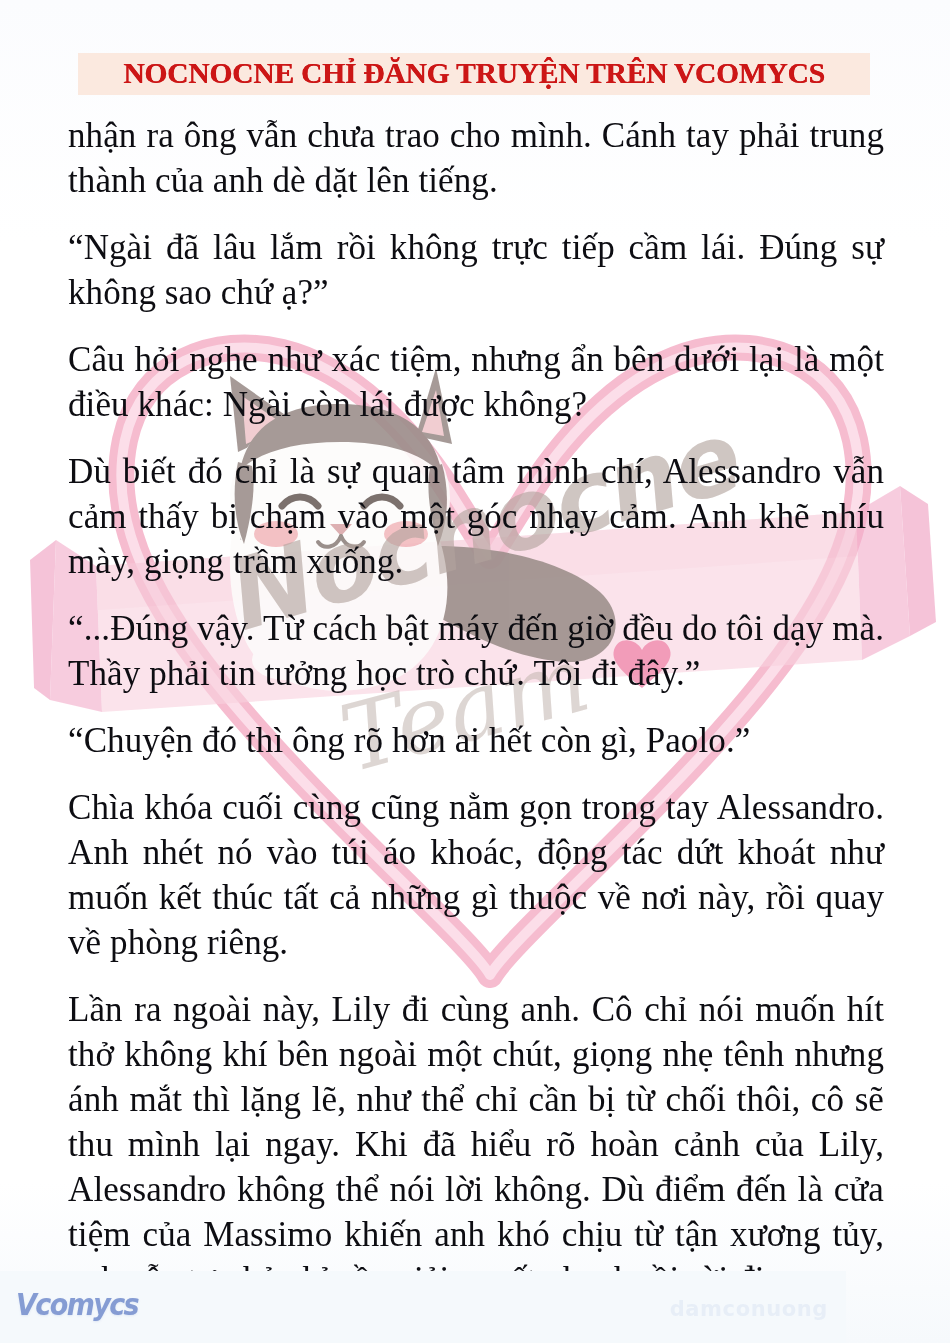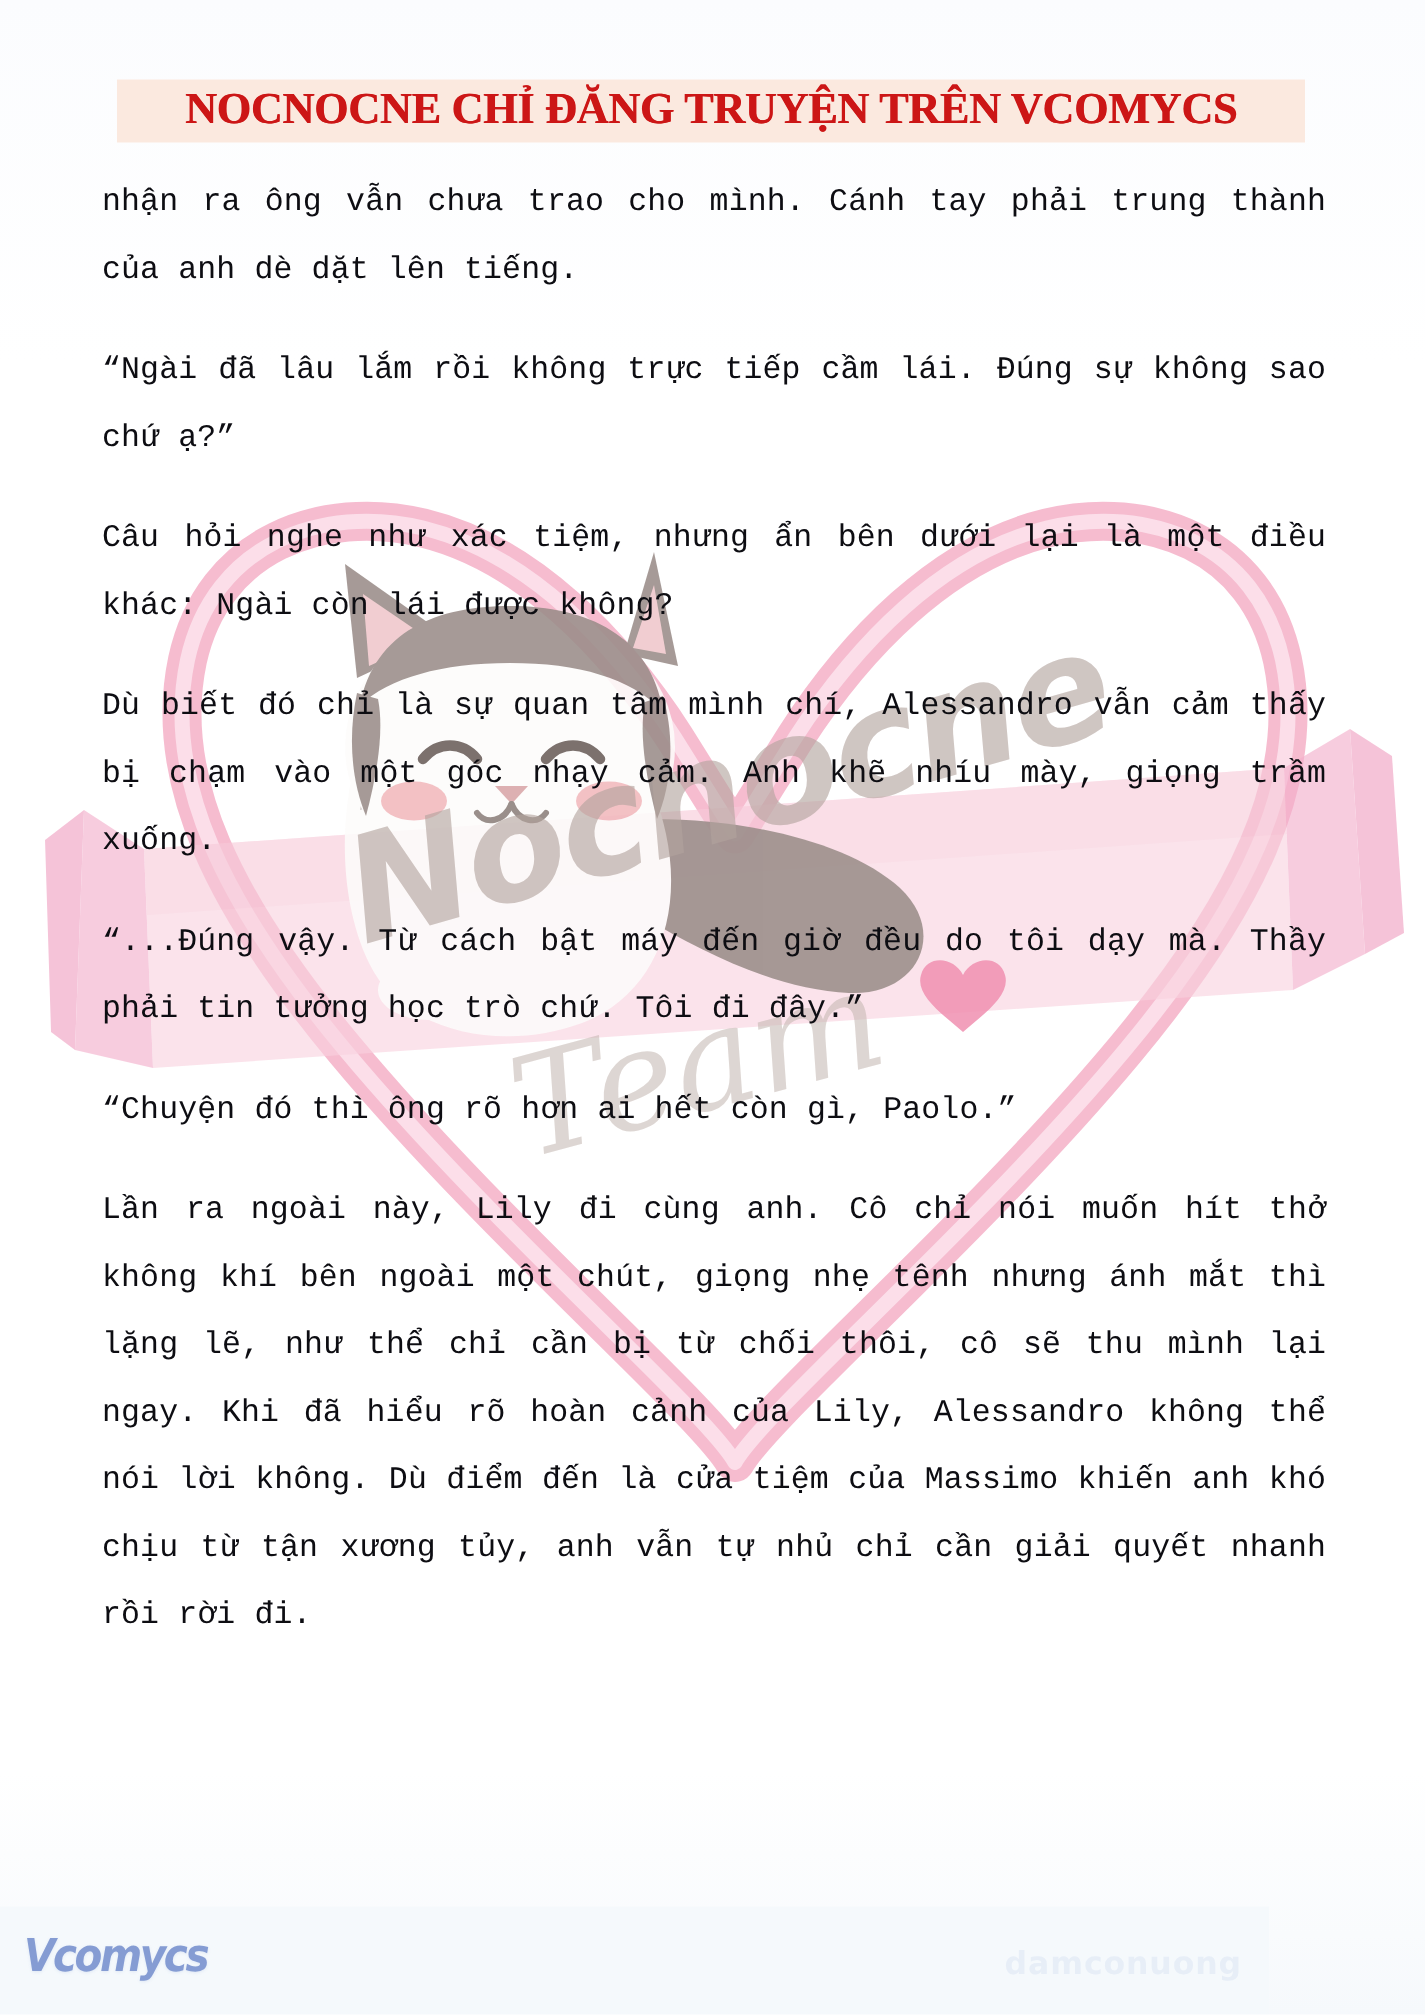--- a/index.html
+++ b/index.html
@@ -68,22 +68,22 @@
   }
 
   
   .body-text {
     position: absolute;
     left: 68px;
     top: 113px;
     width: 816px;
   }
   .para {
-    font-family: Liberation Mono, monospace;
-    font-size: 21px;
+    font-family: Liberation Serif, serif;
+    font-size: 35px;
     line-height: 45px;
     color: #0d0d12;
     text-align: justify;
     text-justify: inter-word;
     margin: 0 0 22px 0;
     font-weight: 500;
     letter-spacing: 0.1px;
   }
   .para:last-child { margin-bottom: 0; }
   .para.nojust { text-align: left; }
@@ -255,20 +255,21 @@
       <div class="header-title">NOCNOCNE CHỈ ĐĂNG TRUYỆN TRÊN VCOMYCS</div>
     </div>
 
     <div class="body-text">
       <p class="para">nhận ra ông vẫn chưa trao cho mình. Cánh tay phải trung thành của anh dè dặt lên tiếng.</p>
       <p class="para">“Ngài đã lâu lắm rồi không trực tiếp cầm lái. Đúng sự không sao chứ ạ?”</p>
       <p class="para">Câu hỏi nghe như xác tiệm, nhưng ẩn bên dưới lại là một điều khác: Ngài còn lái được không?</p>
       <p class="para">Dù biết đó chỉ là sự quan tâm mình chí, Alessandro vẫn cảm thấy bị chạm vào một góc nhạy cảm. Anh khẽ nhíu mày, giọng trầm xuống.</p>
       <p class="para">“...Đúng vậy. Từ cách bật máy đến giờ đều do tôi dạy mà. Thầy phải tin tưởng học trò chứ. Tôi đi đây.”</p>
       <p class="para nojust">“Chuyện đó thì ông rõ hơn ai hết còn gì, Paolo.”</p>
+      <p class="para">Chìa khóa cuối cùng cũng nằm gọn trong tay Alessandro. Anh nhét nó vào túi áo khoác, động tác dứt khoát như muốn kết thúc tất cả những gì thuộc về nơi này, rồi quay về phòng riêng.</p>
       <p class="para">Lần ra ngoài này, Lily đi cùng anh. Cô chỉ nói muốn hít thở không khí bên ngoài một chút, giọng nhẹ tênh nhưng ánh mắt thì lặng lẽ, như thể chỉ cần bị từ chối thôi, cô sẽ thu mình lại ngay. Khi đã hiểu rõ hoàn cảnh của Lily, Alessandro không thể nói lời không. Dù điểm đến là cửa tiệm của Massimo khiến anh khó chịu từ tận xương tủy, anh vẫn tự nhủ chỉ cần giải quyết nhanh rồi rời đi.</p>
     </div>
   </div>
 
   <div class="footer-band">
     <div class="footer-logo">Vcomycs</div>
     <div class="footer-right">damconuong</div>
   </div>
 
 </div>

